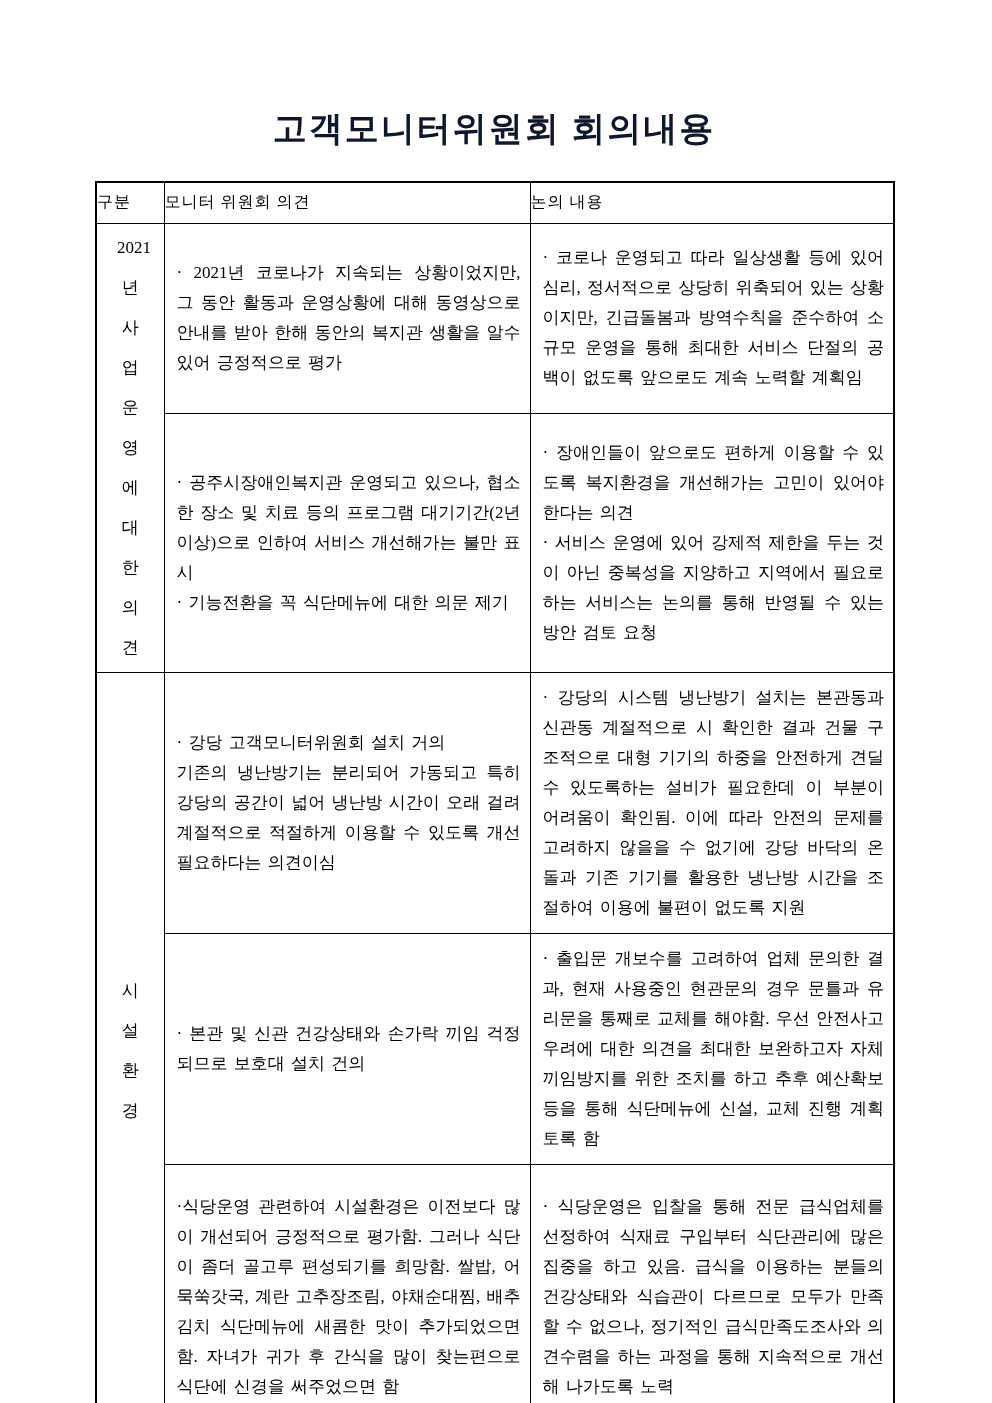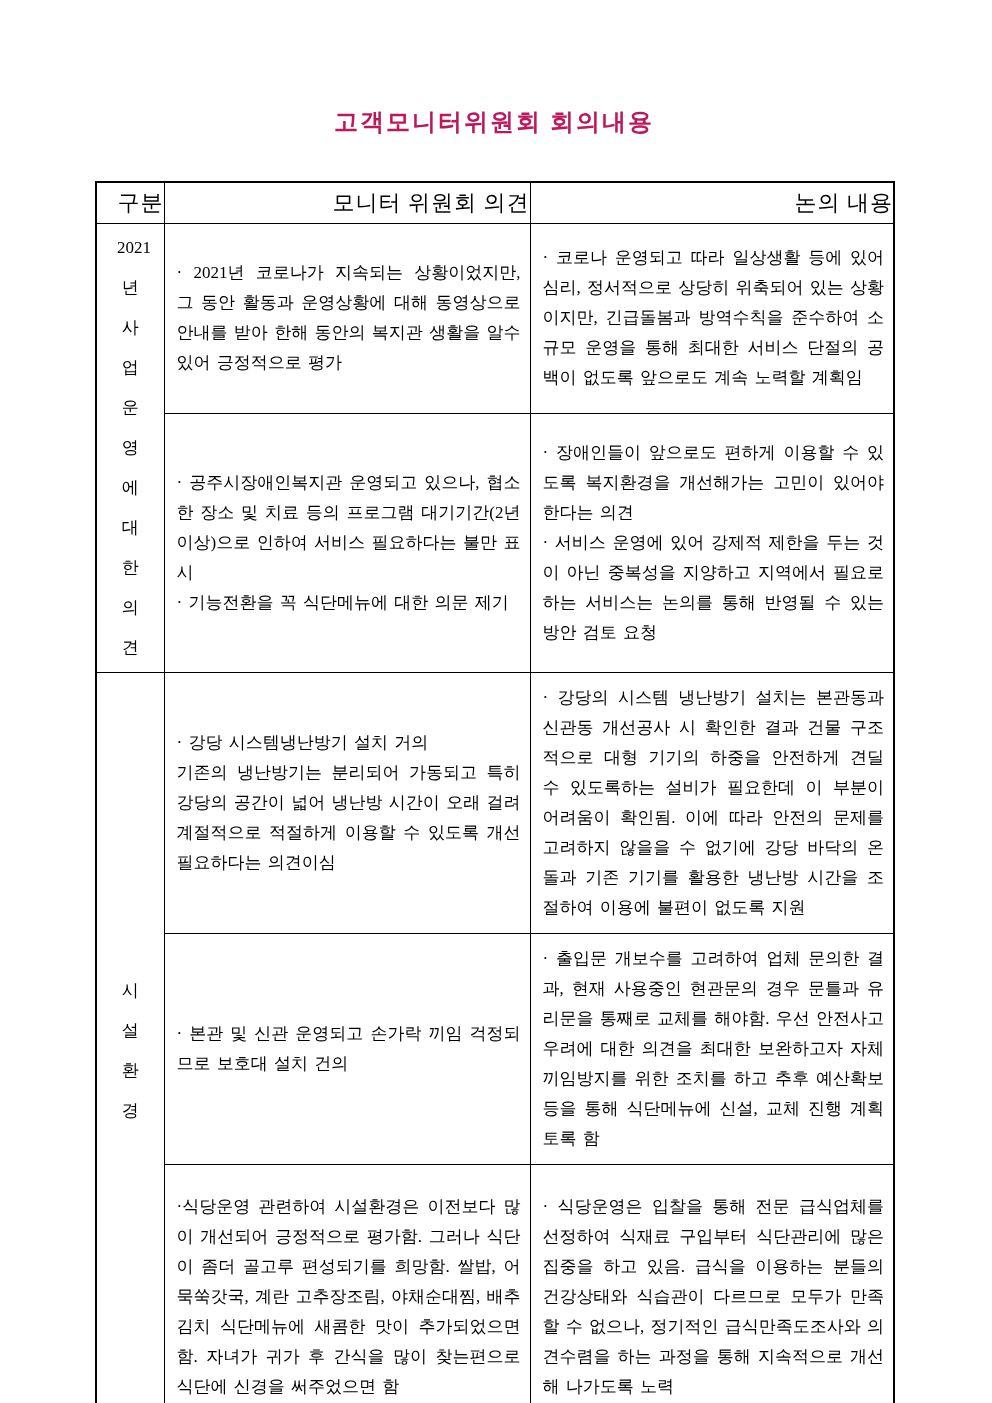--- a/index.html
+++ b/index.html
@@ -9,41 +9,41 @@
     color: #000000;
     font-family: "Liberation Serif", "DejaVu Serif", serif;
     position: relative;
     overflow: hidden;
   }
   .page { position: absolute; top: 0; left: 0; width: 992px; height: 1403px; background: #ffffff; }
   .doc-title {
     position: absolute;
     top: 106px; left: 95px; width: 798px;
     text-align: center;
-    font-size: 24px;
+    font-size: 34px;
     font-weight: bold;
     letter-spacing: 2px;
-    color: #be185d;
+    color: #0f172a;
   }
   table.meeting-table {
     position: absolute;
     top: 181px; left: 95px;
     width: 798px;
     border-collapse: collapse;
     table-layout: fixed;
     border: 2.5px solid #000000;
   }
   .meeting-table th, .meeting-table td {
     border: 1px solid #000000;
   }
   .meeting-table th {
     font-weight: normal;
-    font-size: 22px;
+    font-size: 16px;
     height: 41px;
-    text-align: right;
+    text-align: left;
     vertical-align: middle;
     letter-spacing: 1px;
   }
   .meeting-table td.cat-cell {
     text-align: center;
     vertical-align: middle;
     font-size: 17px;
     line-height: 40px;
     white-space: pre-line;
     padding: 4px 20px;
@@ -97,43 +97,43 @@
 의견</td>
         <td class="content-cell">
           <p class="para">· 2021년 코로나가 지속되는 상황이었지만, 그 동안 활동과 운영상황에 대해 동영상으로 안내를 받아 한해 동안의 복지관 생활을 알수 있어 긍정적으로 평가</p>
         </td>
         <td class="content-cell">
           <p class="para">· 코로나 운영되고 따라 일상생활 등에 있어 심리, 정서적으로 상당히 위축되어 있는 상황이지만, 긴급돌봄과 방역수칙을 준수하여 소규모 운영을 통해 최대한 서비스 단절의 공백이 없도록 앞으로도 계속 노력할 계획임</p>
         </td>
       </tr>
       <tr class="r2">
         <td class="content-cell">
-          <p class="para">· 공주시장애인복지관 운영되고 있으나, 협소한 장소 및 치료 등의 프로그램 대기기간(2년 이상)으로 인하여 서비스 필요하다는 불만 표시</p>
+          <p class="para">· 공주시장애인복지관 운영되고 있으나, 협소한 장소 및 치료 등의 프로그램 대기기간(2년 이상)으로 인하여 서비스 개선해가는 불만 표시</p>
           <p class="para">· 기능전환을 꼭 식단메뉴에 대한 의문 제기</p>
         </td>
         <td class="content-cell">
           <p class="para">· 장애인들이 앞으로도 편하게 이용할 수 있도록 복지환경을 개선해가는 고민이 있어야한다는 의견</p>
           <p class="para">· 서비스 운영에 있어 강제적 제한을 두는 것이 아닌 중복성을 지양하고 지역에서 필요로 하는 서비스는 논의를 통해 반영될 수 있는 방안 검토 요청</p>
         </td>
       </tr>
 
       <tr class="r3">
         <td class="cat-cell" rowspan="3">시설
 환경</td>
         <td class="content-cell">
-          <p class="para">· 강당 시스템냉난방기 설치 거의</p>
+          <p class="para">· 강당 고객모니터위원회 설치 거의</p>
           <p class="para">기존의 냉난방기는 분리되어 가동되고 특히 강당의 공간이 넓어 냉난방 시간이 오래 걸려 계절적으로 적절하게 이용할 수 있도록 개선 필요하다는 의견이심</p>
         </td>
         <td class="content-cell">
-          <p class="para">· 강당의 시스템 냉난방기 설치는 본관동과 신관동 개선공사 시 확인한 결과 건물 구조적으로 대형 기기의 하중을 안전하게 견딜 수 있도록하는 설비가 필요한데 이 부분이 어려움이 확인됨. 이에 따라 안전의 문제를 고려하지 않을을 수 없기에 강당 바닥의 온돌과 기존 기기를 활용한 냉난방 시간을 조절하여 이용에 불편이 없도록 지원</p>
+          <p class="para">· 강당의 시스템 냉난방기 설치는 본관동과 신관동 계절적으로 시 확인한 결과 건물 구조적으로 대형 기기의 하중을 안전하게 견딜 수 있도록하는 설비가 필요한데 이 부분이 어려움이 확인됨. 이에 따라 안전의 문제를 고려하지 않을을 수 없기에 강당 바닥의 온돌과 기존 기기를 활용한 냉난방 시간을 조절하여 이용에 불편이 없도록 지원</p>
         </td>
       </tr>
       <tr class="r4">
         <td class="content-cell">
-          <p class="para">· 본관 및 신관 운영되고 손가락 끼임 걱정되므로 보호대 설치 건의</p>
+          <p class="para">· 본관 및 신관 건강상태와 손가락 끼임 걱정되므로 보호대 설치 건의</p>
         </td>
         <td class="content-cell">
           <p class="para">· 출입문 개보수를 고려하여 업체 문의한 결과, 현재 사용중인 현관문의 경우 문틀과 유리문을 통째로 교체를 해야함. 우선 안전사고 우려에 대한 의견을 최대한 보완하고자 자체 끼임방지를 위한 조치를 하고 추후 예산확보 등을 통해 식단메뉴에 신설, 교체 진행 계획토록 함</p>
         </td>
       </tr>
       <tr class="r5">
         <td class="content-cell">
           <p class="para">·식당운영 관련하여 시설환경은 이전보다 많이 개선되어 긍정적으로 평가함. 그러나 식단이 좀더 골고루 편성되기를 희망함. 쌀밥, 어묵쑥갓국, 계란 고추장조림, 야채순대찜, 배추김치 식단메뉴에 새콤한 맛이 추가되었으면 함. 자녀가 귀가 후 간식을 많이 찾는편으로 식단에 신경을 써주었으면 함</p>
         </td>
         <td class="content-cell">

